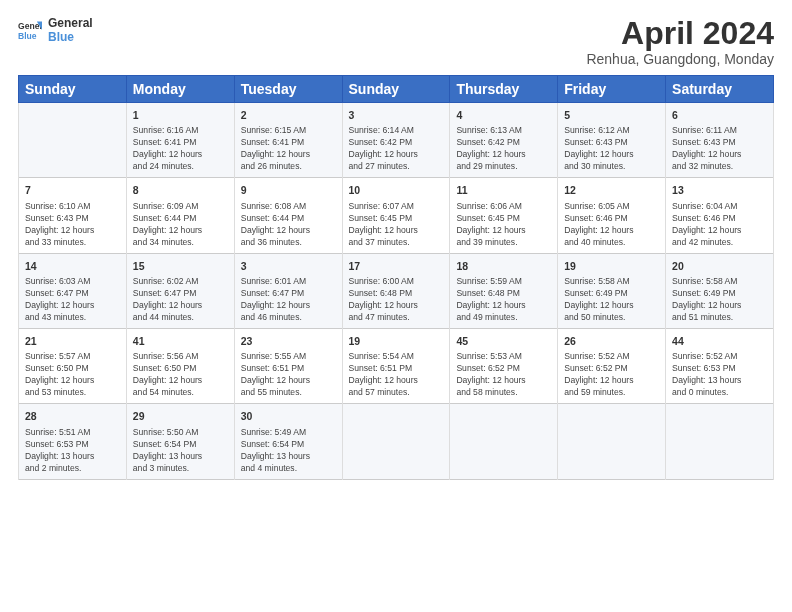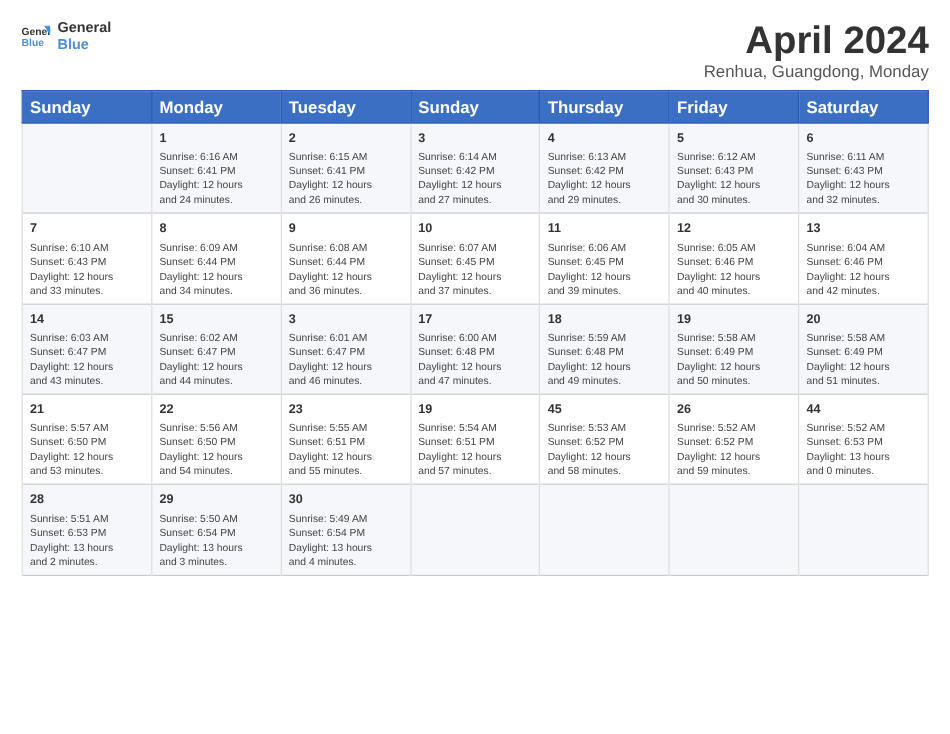--- a/index.html
+++ b/index.html
@@ -213,21 +213,21 @@
             <span class="day-num">20</span>
             <div class="day-info">Sunrise: 5:58 AM<br>Sunset: 6:49 PM<br>Daylight: 12 hours<br>and 51 minutes.</div>
           </td>
         </tr>
         <tr>
           <td>
             <span class="day-num">21</span>
             <div class="day-info">Sunrise: 5:57 AM<br>Sunset: 6:50 PM<br>Daylight: 12 hours<br>and 53 minutes.</div>
           </td>
           <td>
-            <span class="day-num">22</span>
+            <span class="day-num">41</span>
             <div class="day-info">Sunrise: 5:56 AM<br>Sunset: 6:50 PM<br>Daylight: 12 hours<br>and 54 minutes.</div>
           </td>
           <td>
             <span class="day-num">23</span>
             <div class="day-info">Sunrise: 5:55 AM<br>Sunset: 6:51 PM<br>Daylight: 12 hours<br>and 55 minutes.</div>
           </td>
           <td>
             <span class="day-num">19</span>
             <div class="day-info">Sunrise: 5:54 AM<br>Sunset: 6:51 PM<br>Daylight: 12 hours<br>and 57 minutes.</div>
           </td>

